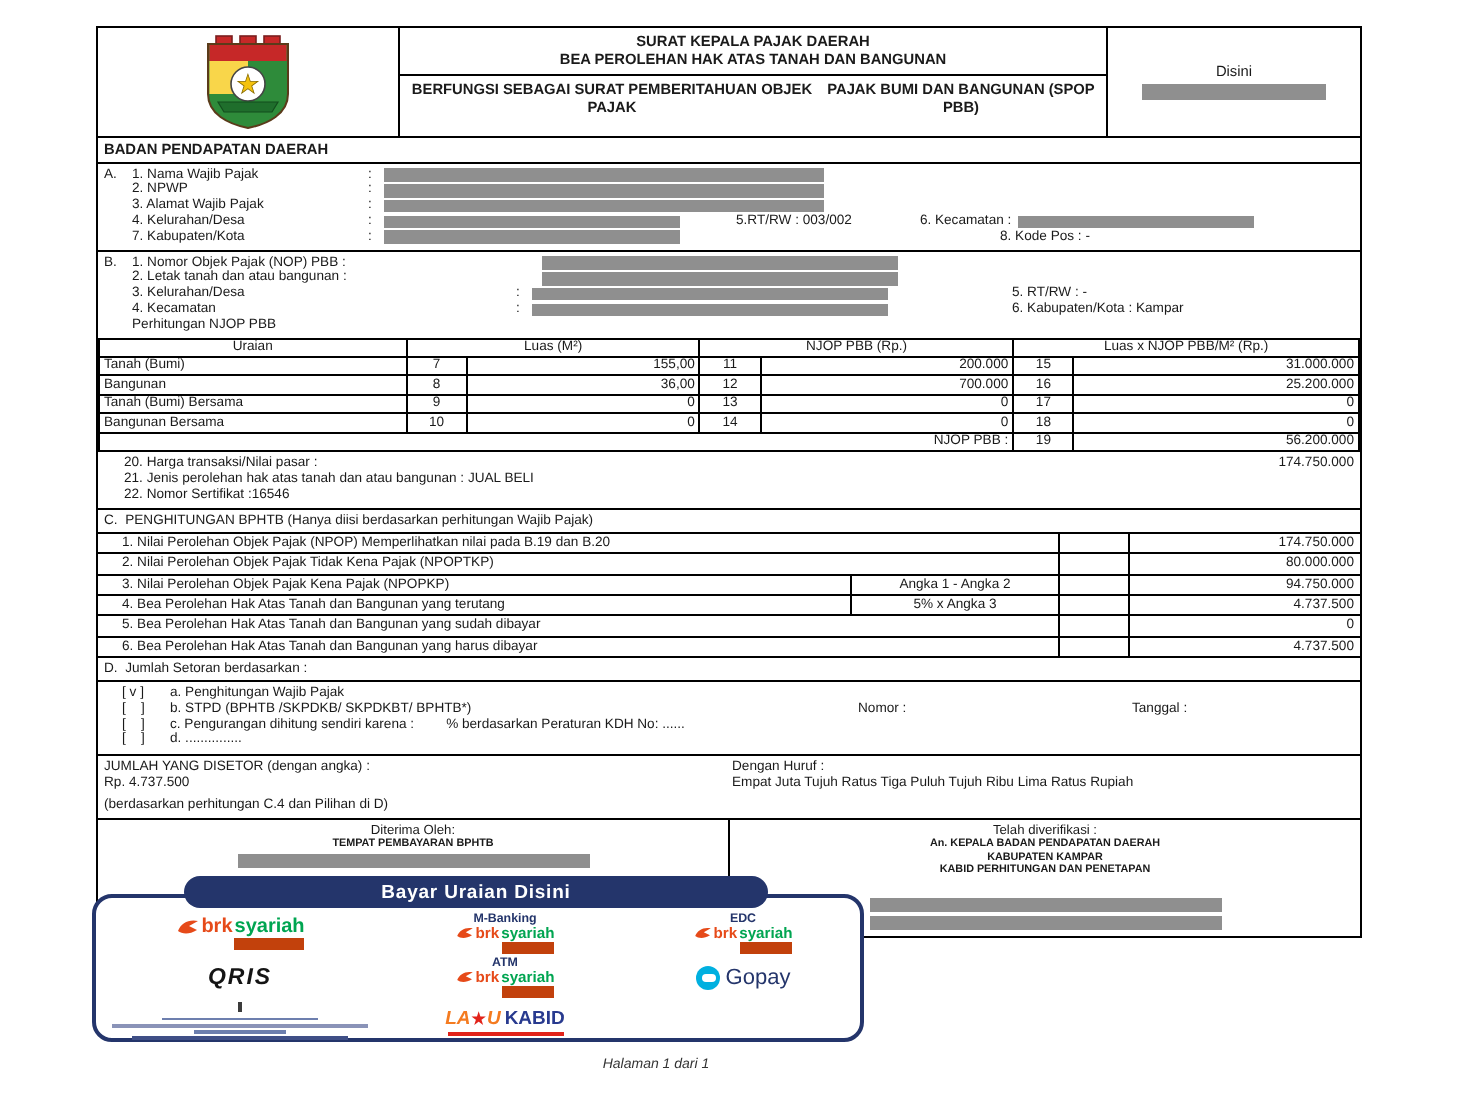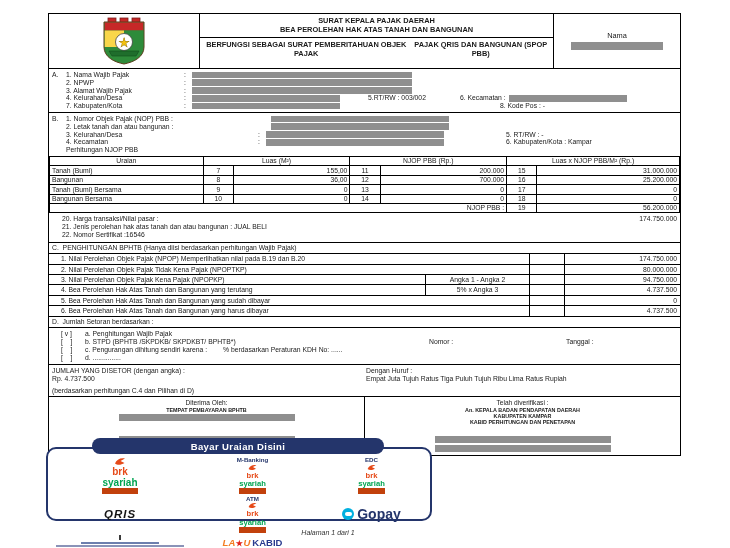--- a/index.html
+++ b/index.html
@@ -67,26 +67,26 @@
   .sigSpacer{flex:1;}
   .smudge{position:relative;}
   .smudge::after{content:"";position:absolute;left:28%;top:2px;width:44%;height:2.5px;background:#3c3c3c;}
   .mt2{margin-top:2px;}
 
   
   .payPanel{position:absolute;left:46px;top:447px;width:386px;height:74px;border:2.5px solid #24356b;border-radius:10px;background:#fff;box-sizing:border-box;}
   .payPill{position:absolute;left:44px;top:-11px;width:292px;height:16px;background:#24356b;border-radius:9px;color:#fff;font-weight:bold;font-size:9.5px;display:flex;align-items:center;justify-content:center;letter-spacing:0.4px;}
   .payGrid{position:absolute;left:8px;right:8px;top:8px;bottom:4px;display:grid;grid-template-columns:1fr 1fr 1fr;grid-template-rows:1fr 1fr 1fr;column-gap:18px;row-gap:2px;}
   .payCell{display:flex;align-items:center;justify-content:center;flex-direction:column;}
-  .brk{display:flex;align-items:center;gap:1px;font-weight:bold;font-size:10px;line-height:10px;flex-direction:column;}
+  .brk{display:flex;gap:1px;font-weight:bold;font-size:10px;line-height:10px;}
   .brk.small{font-size:7.6px;line-height:7.6px;}
   .brkR{color:#e64a19;} .brkG{color:#00a551;border-bottom:6px solid #c2410c;}
   .payLbl{color:#24356b;font-weight:bold;font-size:6.2px;line-height:6.4px;}
   .qris{font-weight:900;font-style:italic;font-size:11.5px;letter-spacing:1px;color:#141414;}
-  .gopay{display:flex;align-items:center;gap:3px;font-weight:bold;font-size:14px;color:#24356b;}
+  .gopay{display:flex;align-items:center;gap:3px;font-weight:normal;font-size:11px;color:#24356b;}
   .gpIcon{width:12px;height:12px;border-radius:50%;background:#00b0e0;position:relative;display:inline-block;}
   .gpIcon::before{content:"";position:absolute;left:3px;top:4px;width:7px;height:4px;background:#fff;border-radius:2px;}
   .laku{display:flex;align-items:baseline;font-weight:bold;font-style:italic;font-size:9.5px;}
   .lkOr{color:#f47b20;} .lkStar{color:#e2231a;font-size:8px;font-style:normal;margin:0 0.5px;} .lkNv{color:#283a8f;margin-left:2px;font-style:normal;}
   .lakuSub{width:58px;height:2px;background:#e2231a;margin-top:1px;}
   .finePrint{display:flex;flex-direction:column;align-items:center;gap:1.5px;width:100%;}
   .fp{height:1.8px;background:#6d7fae;}
   .fpTick{width:2px;height:5px;background:#3c3c3c;margin-bottom:1px;}
   .fp1{width:78px;} .fp2{width:128px;background:#8a93b8;} .fp3{width:46px;} .fp4{width:108px;background:#3f4f86;}
 
@@ -112,29 +112,30 @@
         <path d="M7,34 H37 L34,39 H10 Z" fill="#1f6e2c" stroke="#134d1d" stroke-width="0.6"></path>
       </svg>
     </div>
     <div class="hdr-title">
       <div class="t-top">
         <div>SURAT KEPALA PAJAK DAERAH</div>
         <div>BEA PEROLEHAN HAK ATAS TANAH DAN BANGUNAN</div>
       </div>
       <div class="t-bot">
         <div>BERFUNGSI SEBAGAI SURAT PEMBERITAHUAN OBJEK PAJAK</div>
-        <div>PAJAK QRIS DAN BANGUNAN (SPOP PBB)</div>
+        <div>PAJAK BUMI DAN BANGUNAN (SPOP PBB)</div>
       </div>
     </div>
     <div class="hdr-nomor">
-      <div>Nama</div>
+      <div>Disini</div>
       <div class="redact w92"></div>
     </div>
   </div>
 
+  <div class="agency">BADAN PENDAPATAN DAERAH</div>
 
   <div class="sec">
     <div class="frow">
         <span class="sl">A.</span>
         <span class="lab">1. Nama Wajib Pajak</span>
         <span class="col">:</span>
         <span class="redact w220"></span>
       </div>
     <div class="frow">
         <span class="sl"></span>

